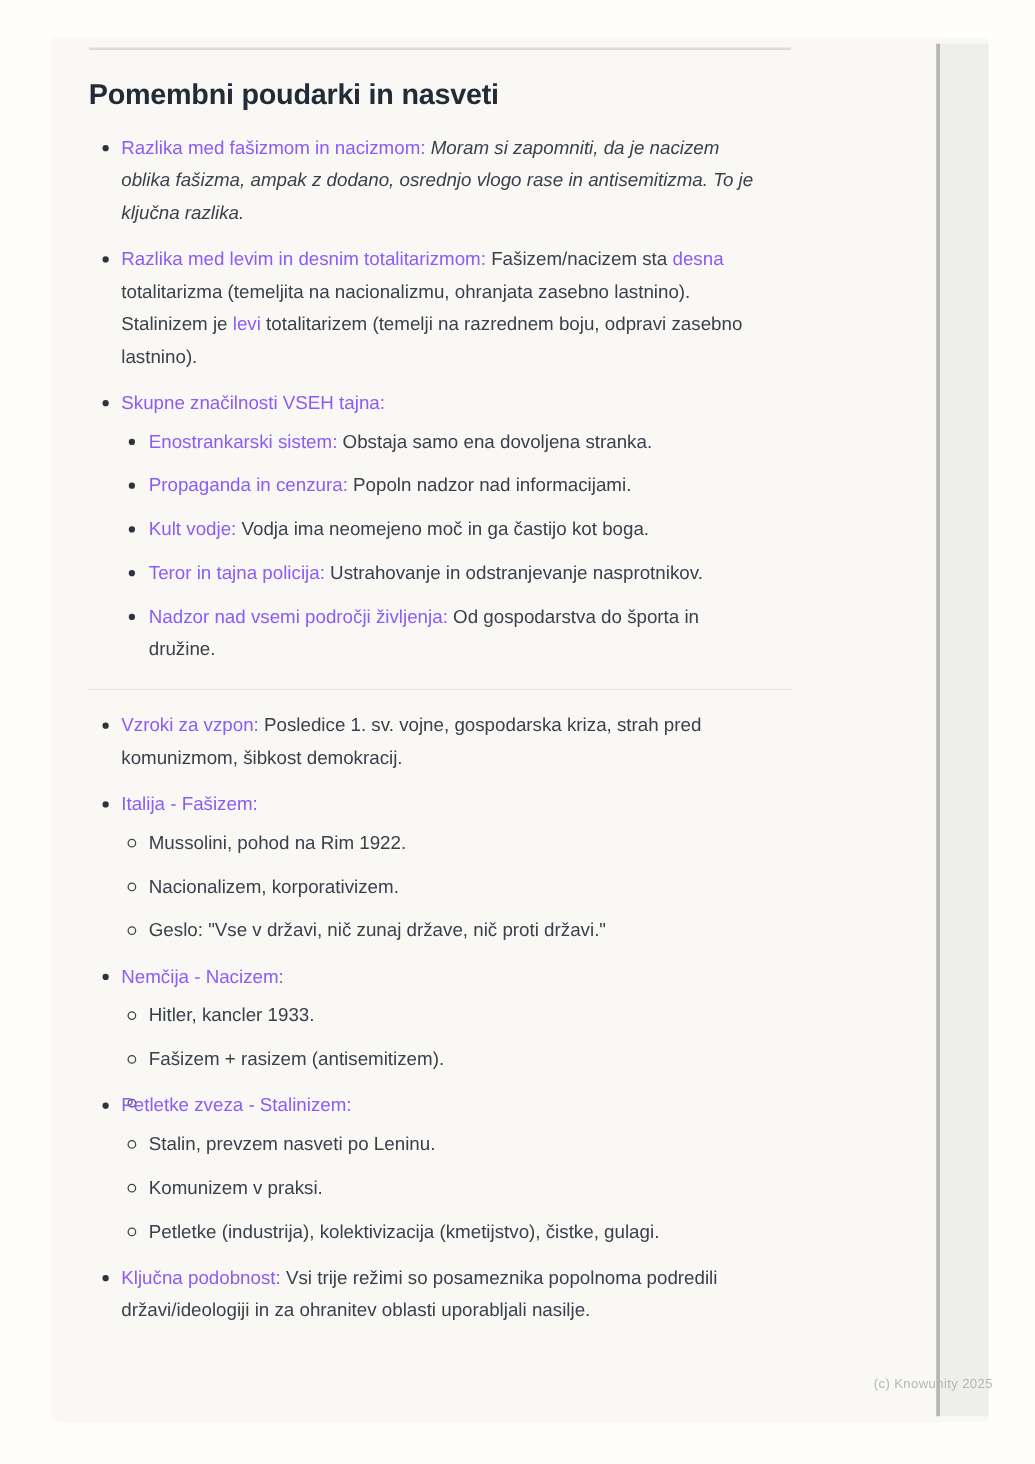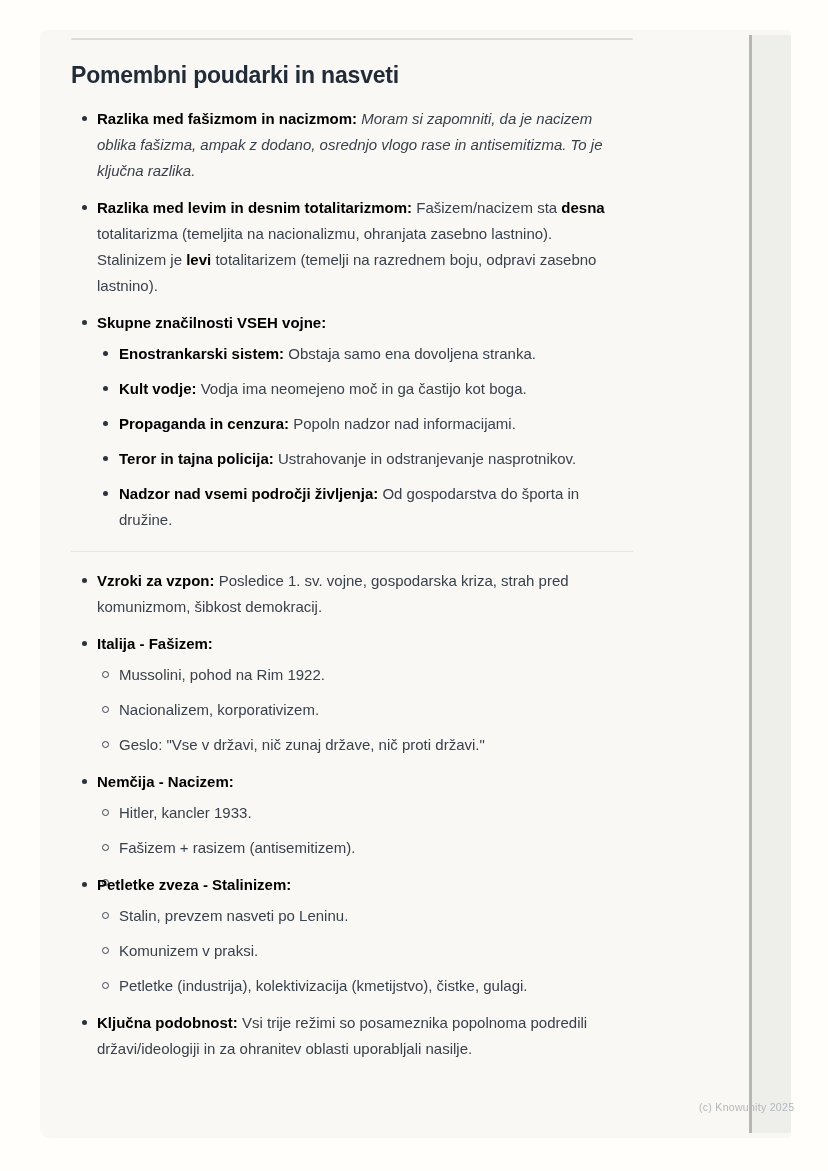--- a/index.html
+++ b/index.html
@@ -79,21 +79,21 @@
     background: #2b333f;
   }
   .l2 .marker.dot { left: 6px; }
   .marker.ring {
     left: 5px; top: 9px;
     width: 7px; height: 7px;
     border-radius: 50%;
     border: 1.5px solid #3b434e;
     background: transparent;
   }
-  strong { font-weight: 700; color: #000000; text-align: center; }
+  strong { font-weight: 400; color: #8b5cf6; text-align: center; }
   em { font-style: italic; }
   .edge-strip {
     position: absolute;
     left: 749px;
     top: 35px;
     width: 42px;
     height: 1098px;
     background: #eeeeeb;
     border-left: 3px solid #b4b7b3;
   }
@@ -116,24 +116,24 @@
 <div class="canvas">
   <div class="page">
     <div class="content">
       <div class="toprule"></div>
 
       <section>
         <h1 class="section-title">Pomembni poudarki in nasveti</h1>
         <ul class="l1 section-body" id="list-0">
             <li><span class="marker dot"></span><span class="txt"><strong>Razlika med fašizmom in nacizmom:</strong><em> Moram si zapomniti, da je nacizem oblika fašizma, ampak z dodano, osrednjo vlogo rase in antisemitizma. To je ključna razlika.</em></span></li>
             <li><span class="marker dot"></span><span class="txt"><strong>Razlika med levim in desnim totalitarizmom:</strong><span> Fašizem/nacizem sta </span><strong>desna</strong><span> totalitarizma (temeljita na nacionalizmu, ohranjata zasebno lastnino). Stalinizem je </span><strong>levi</strong><span> totalitarizem (temelji na razrednem boju, odpravi zasebno lastnino).</span></span></li>
-            <li><span class="marker dot"></span><span class="txt"><strong>Skupne značilnosti VSEH vojne:</strong></span><ul class="l2">
+            <li><span class="marker dot"></span><span class="txt"><strong>Skupne značilnosti VSEH tajna:</strong></span><ul class="l2">
                 <li><span class="marker dot"></span><span class="txt"><strong>Enostrankarski sistem:</strong><span> Obstaja samo ena dovoljena stranka.</span></span></li>
+                <li><span class="marker dot"></span><span class="txt"><strong>Propaganda in cenzura:</strong><span> Popoln nadzor nad informacijami.</span></span></li>
                 <li><span class="marker dot"></span><span class="txt"><strong>Kult vodje:</strong><span> Vodja ima neomejeno moč in ga častijo kot boga.</span></span></li>
-                <li><span class="marker dot"></span><span class="txt"><strong>Propaganda in cenzura:</strong><span> Popoln nadzor nad informacijami.</span></span></li>
                 <li><span class="marker dot"></span><span class="txt"><strong>Teror in tajna policija:</strong><span> Ustrahovanje in odstranjevanje nasprotnikov.</span></span></li>
                 <li><span class="marker dot"></span><span class="txt"><strong>Nadzor nad vsemi področji življenja:</strong><span> Od gospodarstva do športa in družine.</span></span></li>
               </ul></li>
           </ul>
       </section>
 
       <hr class="divider">
 
       <section>
         <ul class="l1 section-body" id="list-1">

